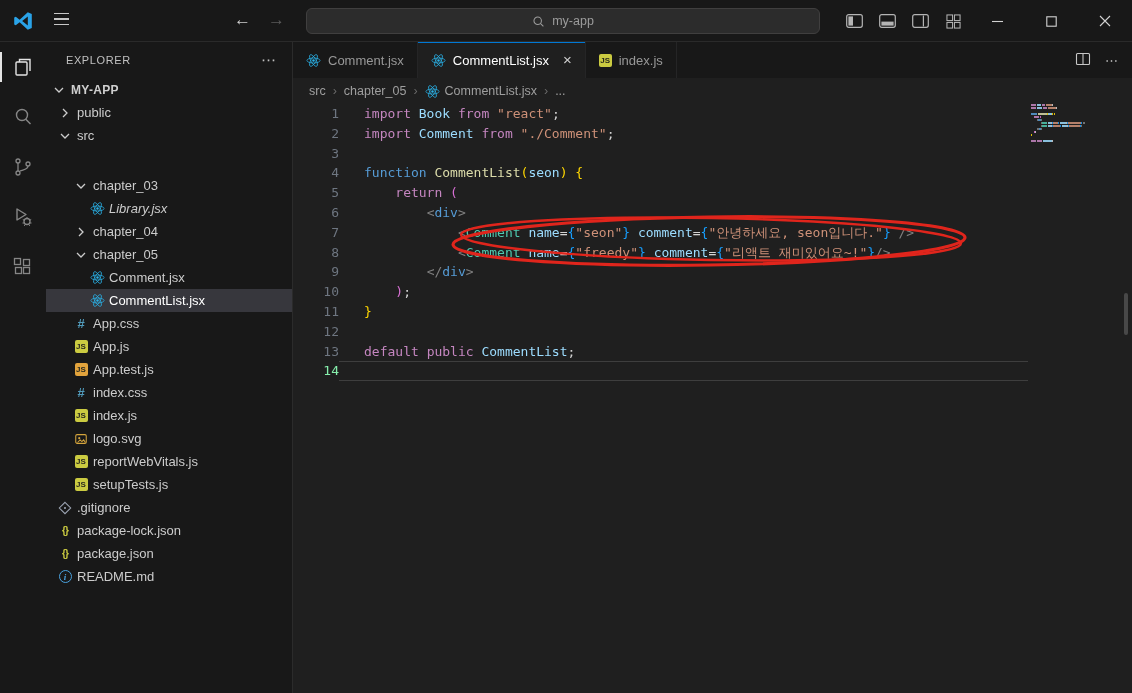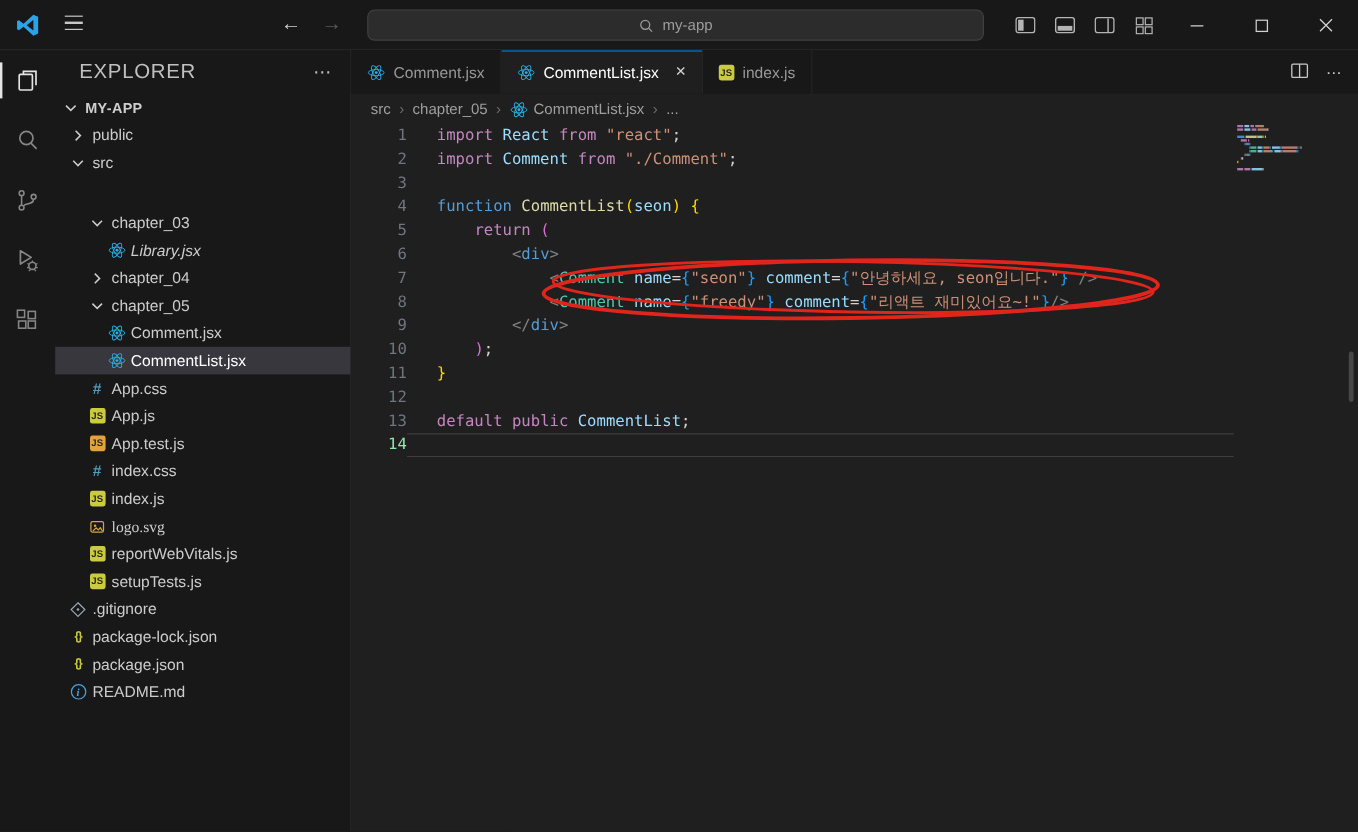--- a/index.html
+++ b/index.html
@@ -28,21 +28,21 @@
   .ab-item{width:46px;height:50px;display:flex;align-items:center;justify-content:center;
     color:#868686;cursor:pointer;position:relative}
   .ab-item.act{color:#e4e4e4}
   .ab-item.act::before{content:"";position:absolute;left:0;top:10px;bottom:10px;width:2px;background:#e4e4e4}
 
   
   .sidebar{position:absolute;left:46px;top:42px;width:247px;bottom:0;background:#181818;
     border-right:1px solid #2b2b2b}
   .side-head{height:36px;display:flex;align-items:center;justify-content:space-between;
     padding:0 16px 0 20px}
-  .side-head .t{font-size:17px;letter-spacing:.6px;color:#c0c0c0}
+  .side-head .t{font-size:11px;letter-spacing:.6px;color:#c0c0c0}
   .side-head .m{color:#c0c0c0;font-size:15px;cursor:pointer}
   .root-row{height:23px;display:flex;align-items:center;padding-left:4px;cursor:pointer}
   .root-row .lbl{font-weight:bold;font-size:12px;letter-spacing:.3px;color:#cfcfcf}
   .trow{height:23px;display:flex;align-items:center;cursor:pointer;color:#cccccc;white-space:nowrap}
   .trow.sel{background:#37373d;color:#ffffff}
   .ticon{width:18px;flex:none;display:inline-flex;justify-content:center;align-items:center;margin-right:3px;color:#cccccc}
 
   
   .fi-js{width:13px;height:13px;background:#cbcb41;color:#2a2a1e;font-size:8px;font-weight:bold;
     display:inline-flex;align-items:center;justify-content:center;border-radius:2px;font-family:"Liberation Sans",sans-serif}
@@ -317,21 +317,21 @@
             <span class="fi-css">#</span>
           </span>
           <span>index.css</span>
         </div>
         <div class="trow" style="padding-left: 26px;">
           <span class="ticon">
             <span class="fi-js">JS</span>
           </span>
           <span>index.js</span>
         </div>
-        <div class="trow" style="padding-left: 26px; font-family: Liberation Serif, serif;">
+        <div class="trow" style="padding-left: 26px;">
           <span class="ticon">
             <svg width="14" height="14" viewBox="0 0 16 16">
               <rect x="2" y="3" width="12" height="10" rx="1.5" fill="none" stroke="#d4a43c" stroke-width="1.2"></rect>
               <circle cx="6" cy="7" r="1.2" fill="#d4a43c"></circle>
               <path d="M4 12l3-3 2 2 2-2 2 3" fill="none" stroke="#d4a43c" stroke-width="1.2"></path>
             </svg>
           </span>
           <span>logo.svg</span>
         </div>
         <div class="trow" style="padding-left: 26px;">
@@ -447,21 +447,21 @@
           <span>CommentList.jsx</span>
         </span>
         <span class="crumb-sep">›</span>
         <span class="crumb">
           <span>...</span>
         </span>
       </div>
 
     <div class="code">
       <div id="lines">
-          <div class="cline"><span class="ln">1</span><span class="lc"><span class="tk-kw">import</span><span> </span><span class="tk-var">React</span><span> </span><span class="tk-kw">from</span><span> </span><span class="tk-str">"react"</span><span class="tk-pun">;</span></span></div>
+          <div class="cline"><span class="ln">1</span><span class="lc"><span class="tk-kw">import</span><span> </span><span class="tk-var">Book</span><span> </span><span class="tk-kw">from</span><span> </span><span class="tk-str">"react"</span><span class="tk-pun">;</span></span></div>
           <div class="cline"><span class="ln">2</span><span class="lc"><span class="tk-kw">import</span><span> </span><span class="tk-var">Comment</span><span> </span><span class="tk-kw">from</span><span> </span><span class="tk-str">"./Comment"</span><span class="tk-pun">;</span></span></div>
           <div class="cline"><span class="ln">3</span><span class="lc"></span></div>
           <div class="cline"><span class="ln">4</span><span class="lc"><span class="tk-decl">function</span><span> </span><span class="tk-fn">CommentList</span><span class="tk-b1">(</span><span class="tk-var">seon</span><span class="tk-b1">)</span><span> </span><span class="tk-b1">{</span></span></div>
           <div class="cline"><span class="ln">5</span><span class="lc"><span>    </span><span class="tk-kw">return</span><span> </span><span class="tk-b2">(</span></span></div>
           <div class="cline"><span class="ln">6</span><span class="lc"><span>        </span><span class="tk-tagp">&lt;</span><span class="tk-tag">div</span><span class="tk-tagp">&gt;</span></span></div>
           <div class="cline"><span class="ln">7</span><span class="lc"><span>            </span><span class="tk-tagp">&lt;</span><span class="tk-comp">Comment</span><span> </span><span class="tk-attr">name</span><span class="tk-pun">=</span><span class="tk-b3">{</span><span class="tk-str">"seon"</span><span class="tk-b3">}</span><span> </span><span class="tk-attr">comment</span><span class="tk-pun">=</span><span class="tk-b3">{</span><span class="tk-str">"안녕하세요, seon입니다."</span><span class="tk-b3">}</span><span> </span><span class="tk-tagp">/&gt;</span></span></div>
           <div class="cline"><span class="ln">8</span><span class="lc"><span>            </span><span class="tk-tagp">&lt;</span><span class="tk-comp">Comment</span><span> </span><span class="tk-attr">name</span><span class="tk-pun">=</span><span class="tk-b3">{</span><span class="tk-str">"freedy"</span><span class="tk-b3">}</span><span> </span><span class="tk-attr">comment</span><span class="tk-pun">=</span><span class="tk-b3">{</span><span class="tk-str">"리액트 재미있어요~!"</span><span class="tk-b3">}</span><span class="tk-tagp">/&gt;</span></span></div>
           <div class="cline"><span class="ln">9</span><span class="lc"><span>        </span><span class="tk-tagp">&lt;/</span><span class="tk-tag">div</span><span class="tk-tagp">&gt;</span></span></div>
           <div class="cline"><span class="ln">10</span><span class="lc"><span>    </span><span class="tk-b2">)</span><span class="tk-pun">;</span></span></div>
           <div class="cline"><span class="ln">11</span><span class="lc"><span class="tk-b1">}</span></span></div>

